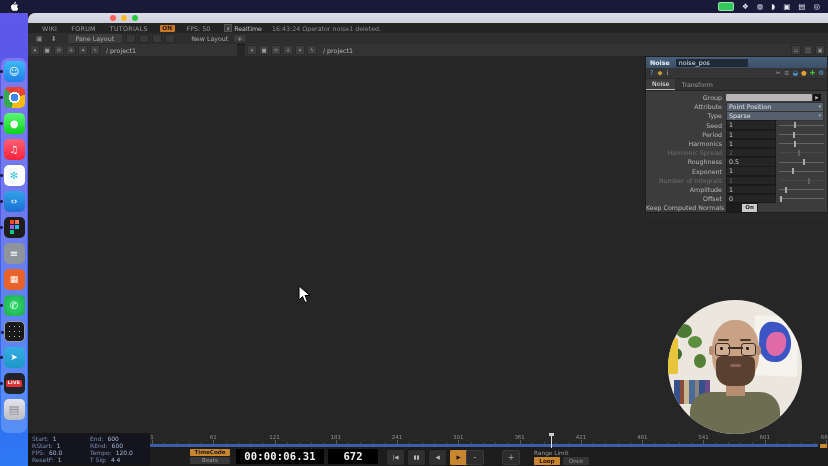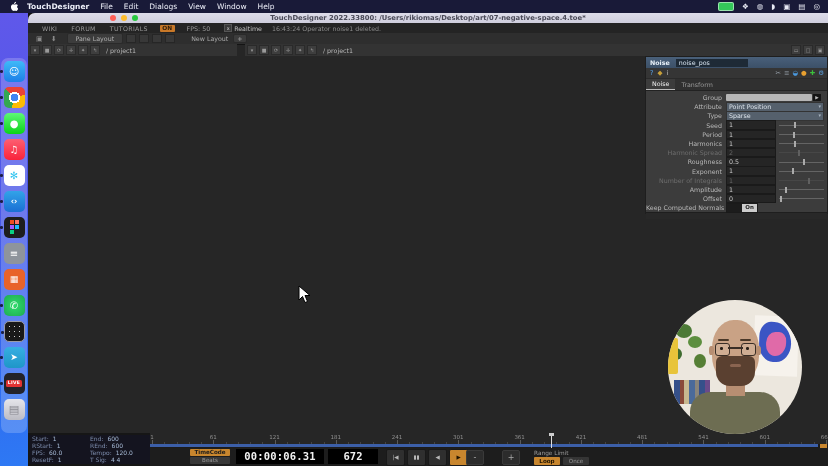--- a/index.html
+++ b/index.html
@@ -272,45 +272,35 @@
       <span class="glyph">▤</span>
     </div>
   </div>
 
 <div class="abs" id="menubar">
   <span id="apple-logo">
     <svg width="8" height="10" viewBox="0 0 8 10">
         <path fill="#ffffff" d="M4.6 1.6c.4-.5 1-.8 1.5-.8 0 .6-.2 1.1-.6 1.5-.4.5-1 .8-1.5.7 0-.5.2-1 .6-1.4zM6 3.2c.8 0 1.5.4 1.9 1-.9.6-1.1 1.9-.3 2.8.2.2.4.4.7.5-.3.8-.8 1.6-1.5 2.2-.4.3-.9.3-1.4.1-.5-.2-.9-.2-1.4 0-.5.2-1 .2-1.4-.2C1.5 8.5.9 7 1 5.6 1.1 4.2 2 3.2 3.1 3.2c.5 0 .9.3 1.3.3.4 0 .9-.3 1.6-.3z"></path>
       </svg>
   </span>
-  <span id="menu-items" style="display:flex;">
-      <span class="menu-item bold">TouchDesigner</span>
-      <span class="menu-item">File</span>
-      <span class="menu-item">Edit</span>
-      <span class="menu-item">Dialogs</span>
-      <span class="menu-item">View</span>
-      <span class="menu-item">Window</span>
-      <span class="menu-item">Help</span>
-    </span>
   <span id="menu-status">
     <span id="battery-pill"></span>
     <span id="status-icons" style="display:flex;gap:8px;">
         <span class="status-icon">❖</span>
         <span class="status-icon">◍</span>
         <span class="status-icon">◗</span>
         <span class="status-icon">▣</span>
         <span class="status-icon">▤</span>
         <span class="status-icon">◎</span>
       </span>
   </span>
 </div>
 
 <div class="abs" id="window"></div>
 <div class="abs" id="titlebar">
-  <span id="window-title">TouchDesigner 2022.33800: /Users/rikiomas/Desktop/art/07-negative-space.4.toe*</span>
   <span class="traffic" id="tl-red"></span>
   <span class="traffic" id="tl-yellow"></span>
   <span class="traffic" id="tl-green"></span>
 </div>
 
 <div class="abs" id="td-topbar">
   <span id="tb-links" style="display:flex;">
       <span class="tb-link">WIKI</span>
       <span class="tb-link">FORUM</span>
       <span class="tb-link">TUTORIALS</span>

